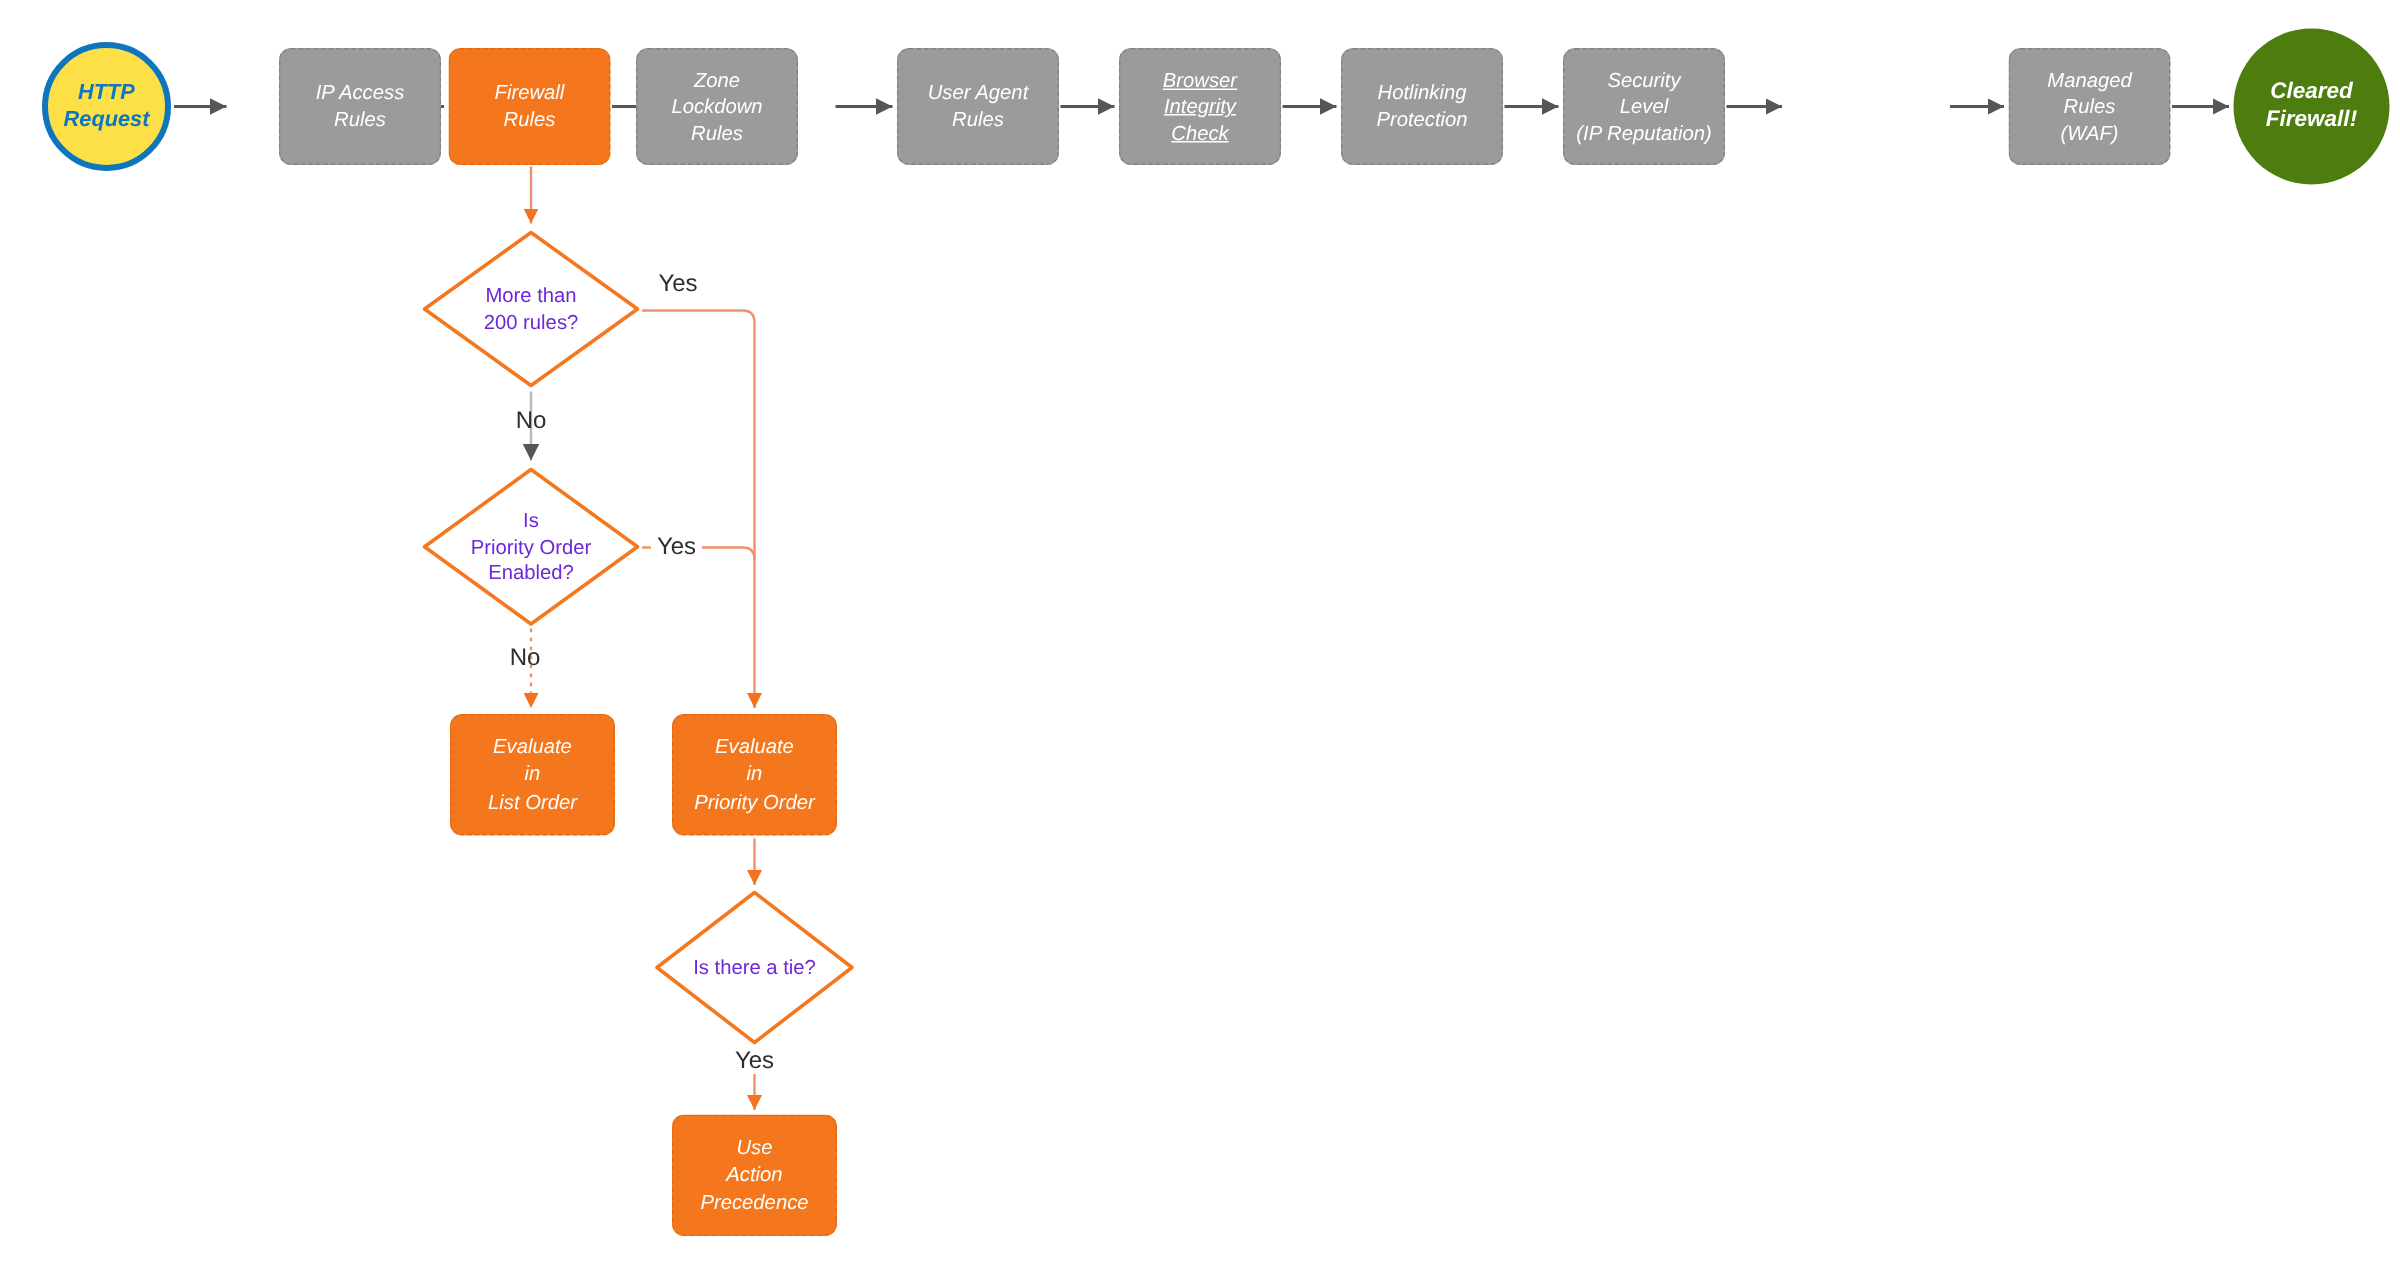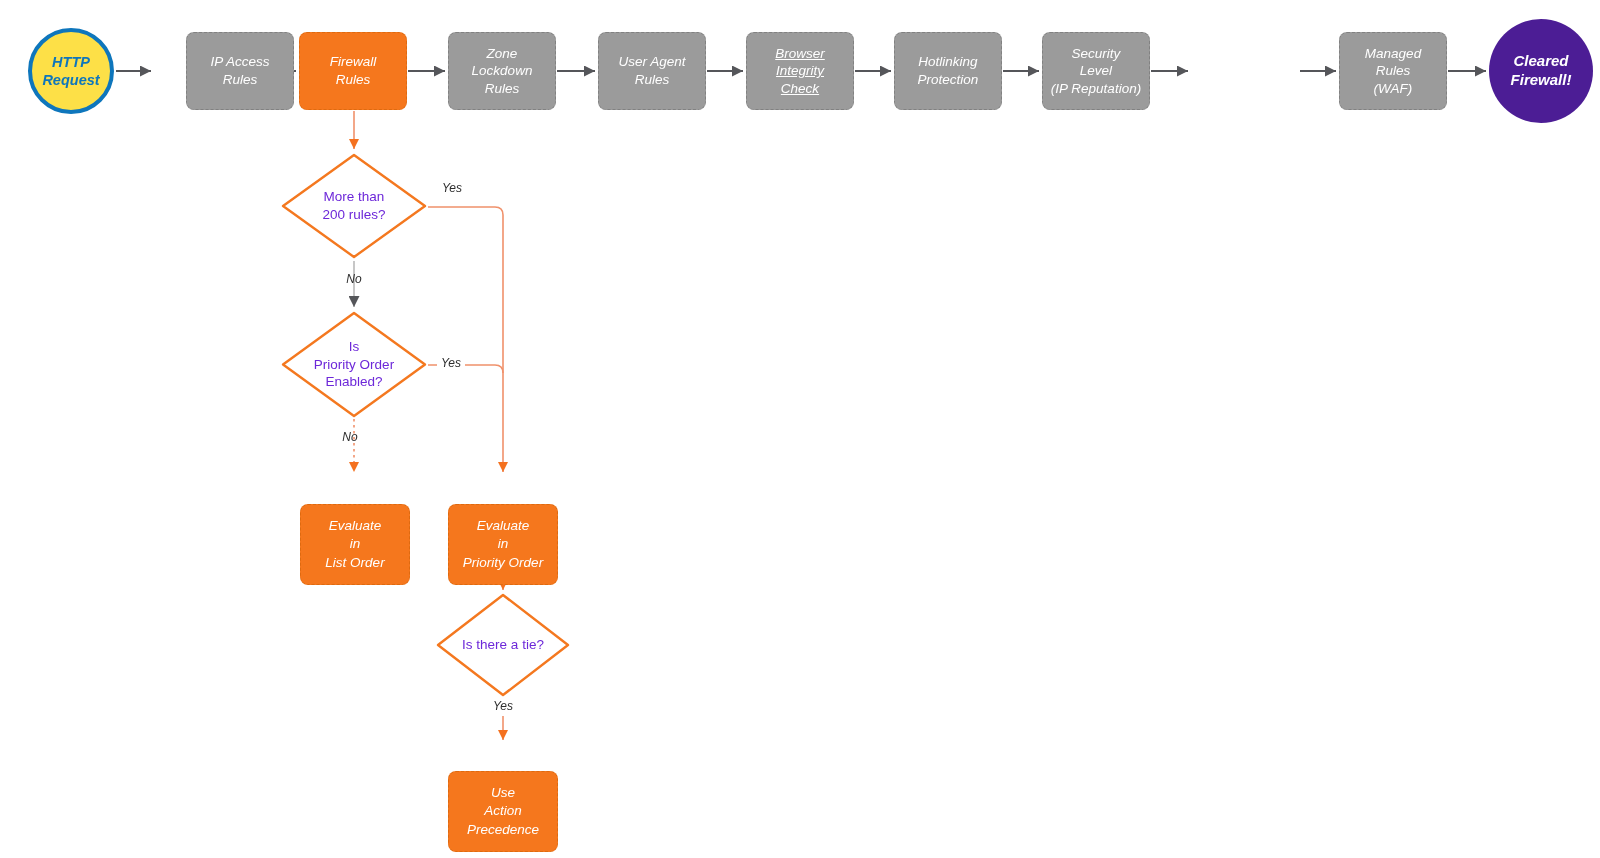--- a/index.html
+++ b/index.html
@@ -12,40 +12,40 @@
     position:absolute; z-index:1; display:flex; align-items:center; justify-content:center;
     text-align:center; white-space:pre-line; box-sizing:border-box;
   }
   .step {
     width:108px; height:78px; background:#9b9b9b; border:1px dashed #818181;
     border-radius:8px; color:#ffffff; font-style:italic; font-size:13.5px; line-height:1.3;
   }
   .step.orange { background:#f5771d; border-color:#dd6a10; }
   .outcome {
     width:110px; height:81px; background:#f5771d; border:1px dashed #dd6a10;
-    border-radius:8px; color:#ffffff; font-style:italic; font-size:13.5px; line-height:1.35;margin-top:28px;
+    border-radius:8px; color:#ffffff; font-style:italic; font-size:13.5px; line-height:1.35;
   }
   .circle { border-radius:50%; font-weight:bold; font-style:italic; line-height:1.25; }
   .circle.start {
     left:28px; top:28px; width:86px; height:86px; background:#fde047;
     border:4px solid #0e76bc; color:#0e76bc; font-size:14.5px;
   }
   .circle.end {
-    left:1489px; top:19px; width:104px; height:104px; background:#4c1d95;
+    left:1489px; top:19px; width:104px; height:104px; background:#4d7c0f;
     color:#ffffff; font-size:15px;
   }
   .diamond { background:transparent; }
   .diamond svg { position:absolute; left:0; top:0; }
   .dlabel {
     position:absolute; inset:0; display:flex; align-items:center; justify-content:center;
     text-align:center; white-space:pre-line; color:#6d28d9; font-size:13.5px; line-height:1.3;
   }
   .elabel {
     position:absolute; z-index:2; transform:translateX(-50%);
-    font-style:italic; color:#2e2e2e; font-size:12px;
+    color:#2e2e2e; font-size:16px;
   }
   .elabel.on-line { background:#ffffff; padding:0 4px; }
 </style>
 </head>
 <body>
 
 <div class="canvas">
 
   <svg class="wires" width="1600" height="858">
     <defs>
@@ -82,21 +82,21 @@
     <line x1="354" y1="261" x2="354" y2="307" stroke="#b9b9b9" stroke-width="1.6" marker-end="url(#ad)"></line>
   </svg>
 
   <div class="node circle start">HTTP
 Request</div>
 
   <div class="node step" style="left:154px; top:32px;margin-left:32px;">IP Access
 Rules</div>
   <div class="node step orange" style="left:299px; top:32px;">Firewall
 Rules</div>
-  <div class="node step" style="left:448px; top:32px;">Zone
+  <div class="node step" style="left:424px; top:32px;">Zone
 Lockdown
 Rules</div>
   <div class="node step" style="left:598px; top:32px;">User Agent
 Rules</div>
   <div class="node step" style="left:746px; top:32px;text-decoration:underline;">Browser
 Integrity
 Check</div>
   <div class="node step" style="left:894px; top:32px;">Hotlinking
 Protection</div>
   <div class="node step" style="left:1042px; top:32px;">Security

